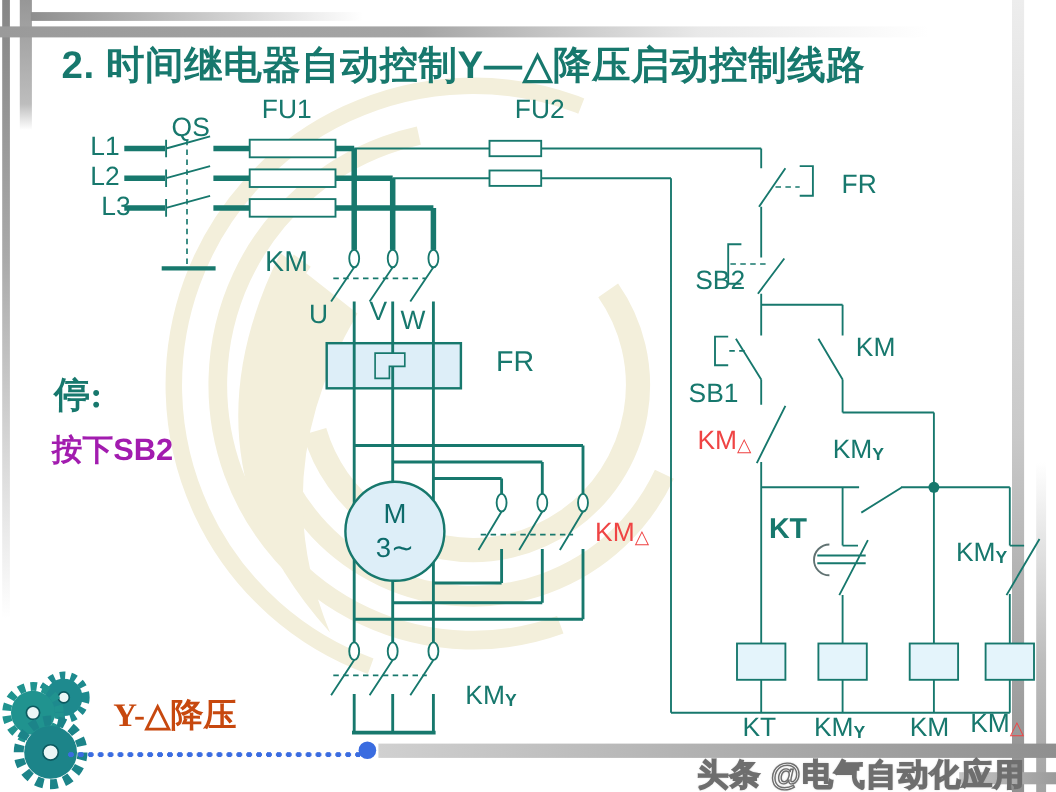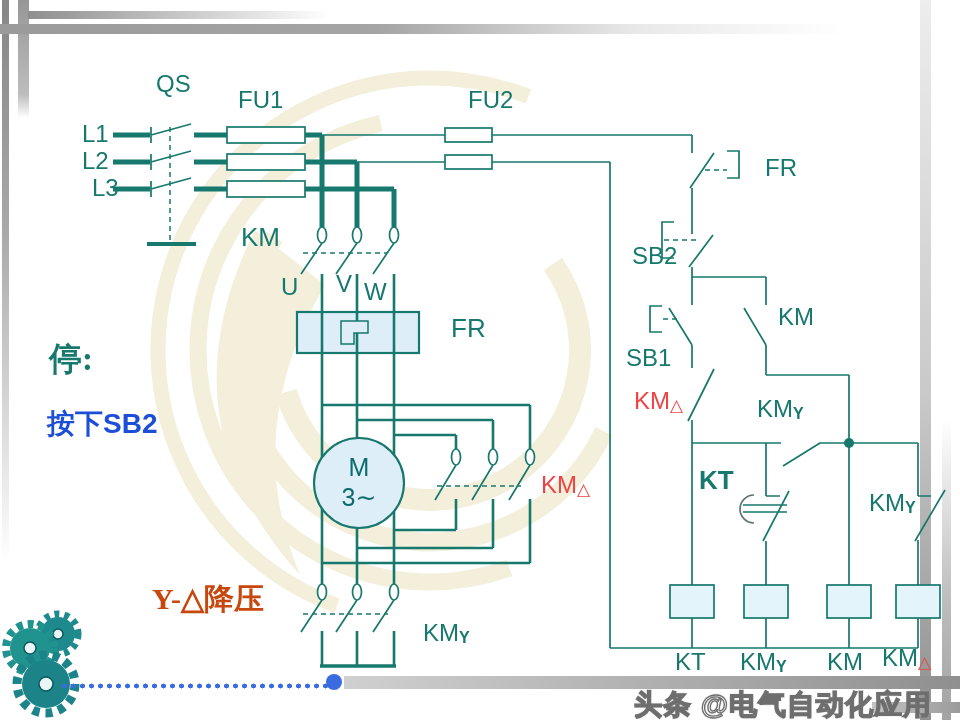--- a/index.html
+++ b/index.html
@@ -12,24 +12,24 @@
   .cl{position:absolute;color:#17786d;font-size:24px;white-space:nowrap;line-height:1.05;}
   .navy{color:#ef4444;}
   .big{font-size:26px;}
   .bold{font-weight:bold;}
   .sub{font-size:16px;vertical-align:-2px;font-weight:bold;}
   .subt{font-size:17px;vertical-align:-2px;}
   .title{position:absolute;left:56px;top:36px;color:#17786d;font-size:35px;font-weight:bold;
          letter-spacing:0.5px;white-space:nowrap;}
   .stop-h{position:absolute;left:49px;top:337px;color:#17786d;font-size:33px;font-weight:bold;
           font-family:"Liberation Serif",serif;}
-  .stop-a{position:absolute;left:47px;top:405px;color:#1d4ed8;font-size:28px;white-space:nowrap;}
+  .stop-a{position:absolute;left:47px;top:390px;color:#a21caf;font-size:28px;white-space:nowrap;}
   .stop-a .cnserif{font-family:"Liberation Serif",serif;font-weight:bold;}
   .stop-a .btn{font-weight:bold;}
-  .footer-txt{position:absolute;left:103px;top:582px;width:210px;text-align:center;
+  .footer-txt{position:absolute;left:103px;top:634px;width:210px;
               color:#c7480e;font-family:"Liberation Serif",serif;font-weight:bold;
               font-size:30px;line-height:34px;white-space:nowrap;}
   .wm-center{position:absolute;left:363px;top:334px;color:#d0d0d0;opacity:.85;font-size:54px;
              letter-spacing:2px;white-space:nowrap;}
   .wm-corner{position:absolute;left:634px;top:686px;font-size:28px;font-weight:bold;color:#ffffff;
              -webkit-text-stroke:1.3px #6e6e6e;text-shadow:0 0 2px #9a9a9a;white-space:nowrap;letter-spacing:1px;}
   .dotline{position:absolute;left:60px;top:681px;width:268px;height:8px;
            background-image:radial-gradient(circle,#3a6ce0 2.4px,rgba(0,0,0,0) 2.6px);
            background-size:9px 8px;background-position:0 1px;background-repeat:repeat-x;}
   .bigdot{position:absolute;left:326px;top:674px;width:16px;height:16px;border-radius:50%;background:#3a6ce0;}
@@ -106,25 +106,26 @@
     <g fill="#e4f4fb" stroke="#17786d" stroke-width="1.7">
       <rect x="670" y="585" width="44" height="33"></rect>
       <rect x="744" y="585" width="44" height="33"></rect>
       <rect x="827" y="585" width="44" height="33"></rect>
       <rect x="896" y="585" width="44" height="33"></rect>
     </g>
 
     <circle cx="849" cy="443" r="5" fill="#17786d"></circle>
   </svg>
 
+  <div class="title">2. 时间继电器自动控制Y—△降压启动控制线路</div>
 
   <div class="cl" style="left:82px;top:121px;">L1</div>
   <div class="cl" style="left:82px;top:148px;">L2</div>
   <div class="cl" style="left:82px;top:175px;margin-left:10px;">L3</div>
-  <div class="cl" style="left:156px;top:71px;text-align:right;">QS</div>
+  <div class="cl" style="left:156px;top:104px;text-align:right;">QS</div>
   <div class="cl" style="left:238px;top:87px;">FU1</div>
   <div class="cl" style="left:468px;top:87px;">FU2</div>
   <div class="cl big" style="left:241px;top:224px;">KM</div>
   <div class="cl" style="left:281px;top:274px;">U</div>
   <div class="cl" style="left:336px;top:271px;">V</div>
   <div class="cl" style="left:364px;top:279px;">W</div>
   <div class="cl big" style="left:451px;top:315px;">FR</div>
   <div class="motor-txt" style="left:334px;top:453px;width:50px;">M</div>
   <div class="motor-txt" style="left:329px;top:483px;width:60px;">3∼</div>
   <div class="cl navy" style="left:541px;top:472px;"><span>KM</span><span class="subt">△</span></div>

